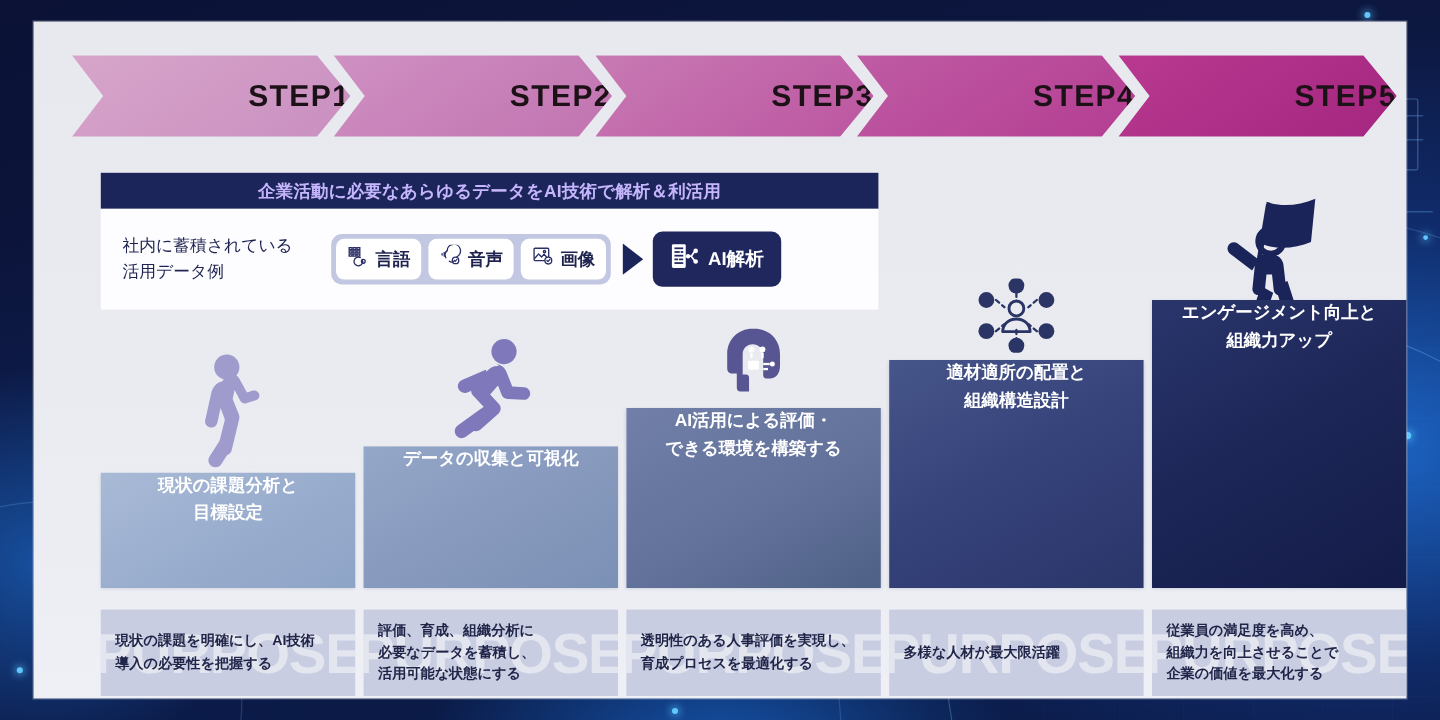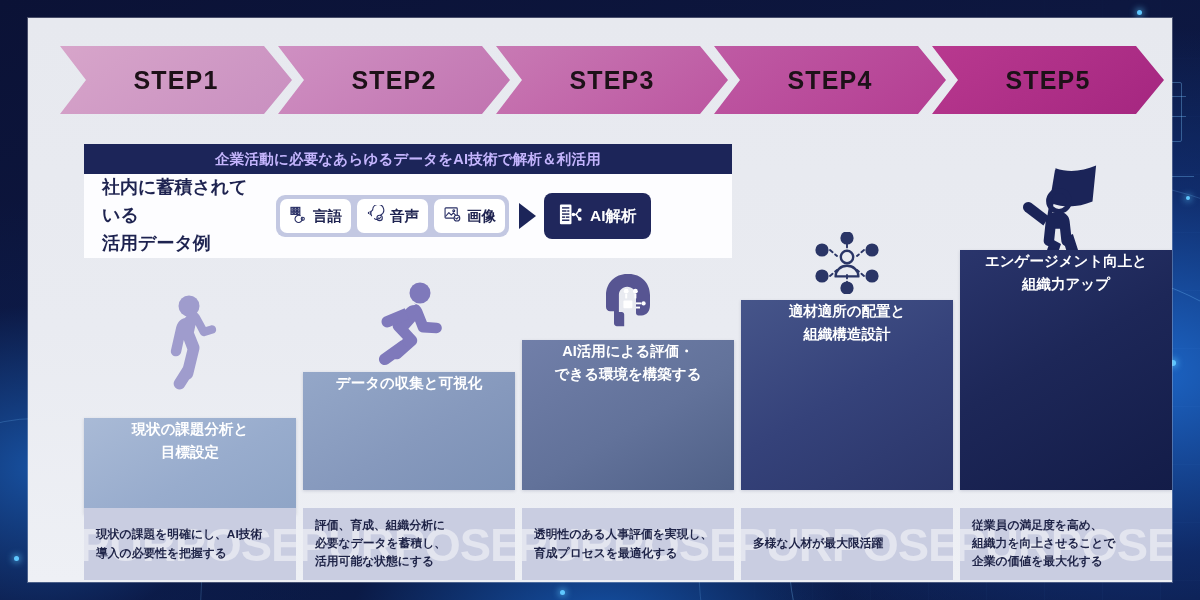--- a/index.html
+++ b/index.html
@@ -34,39 +34,39 @@
   .bg-line{position:absolute;background:rgba(120,195,255,.35);height:1px;}
   .bg-chip{position:absolute;border:1px solid rgba(125,200,255,.35);border-radius:2px;}
 
   
   #card{position:absolute;left:28px;top:18px;width:1144px;height:564px;
     background:linear-gradient(180deg,#e7e9ef 0%,#e9ebf1 55%,#eef0f5 100%);
     box-shadow:0 0 0 1px rgba(255,255,255,.25);}
 
   
   #steps{position:absolute;left:32px;top:28px;width:1104px;height:68px;}
-  .step{position:absolute;top:0;height:68px;display:flex;align-items:center;justify-content:center;
+  .step{position:absolute;top:0;height:68px;display:flex;align-items:center;justify-content:flex-end;
     -webkit-clip-path:polygon(0 0, calc(100% - 28px) 0, 100% 50%, calc(100% - 28px) 100%, 0 100%, 26px 50%);
             clip-path:polygon(0 0, calc(100% - 28px) 0, 100% 50%, calc(100% - 28px) 100%, 0 100%, 26px 50%);
     filter:drop-shadow(1px 1px 1px rgba(80,60,90,.18));}
   .step:first-child{
     -webkit-clip-path:polygon(0 0, calc(100% - 28px) 0, 100% 50%, calc(100% - 28px) 100%, 0 100%, 26px 50%);
             clip-path:polygon(0 0, calc(100% - 28px) 0, 100% 50%, calc(100% - 28px) 100%, 0 100%, 26px 50%);}
   .step span{font-size:25px;font-weight:700;color:#1d1118;letter-spacing:1.2px;
     font-family:"Liberation Sans","DejaVu Sans",sans-serif;}
 
   
   #banner{position:absolute;left:56px;top:126px;width:648px;height:30px;
     background:#1c2559;display:flex;align-items:center;justify-content:center;}
   #banner .btxt{color:#c4b5fd;font-size:14.5px;font-weight:700;letter-spacing:.2px;}
 
   
   #datapanel{position:absolute;left:56px;top:156px;width:648px;height:84px;background:#fdfdff;
     display:flex;align-items:center;}
-  #dp-label{margin-left:18px;width:150px;color:#1e2350;font-size:18px;font-weight:700;line-height:1.55;}
+  #dp-label{margin-left:18px;width:150px;color:#1e2350;font-size:14px;font-weight:400;line-height:1.55;}
   #chips{margin-left:24px;background:#c3c8e2;border-radius:9px;padding:4px;display:flex;gap:6px;align-items:center;}
   .chip{background:#fff;border-radius:7px;height:34px;padding:0 9px;display:flex;align-items:center;gap:5px;}
   .chip .ctxt{color:#1e2350;font-size:14.5px;font-weight:700;}
   #tri{margin:0 8px 0 10px;width:0;height:0;border-left:17px solid #1c2559;border-top:13px solid transparent;border-bottom:13px solid transparent;}
   #aibadge{background:#20275c;border-radius:8px;height:46px;padding:0 14px;display:flex;align-items:center;gap:7px;}
   #aibadge .atxt{color:#fff;font-size:15.5px;font-weight:700;}
 
   
   #cols{position:absolute;left:56px;top:250px;width:1088px;height:312px;}
   .col{position:absolute;top:0;width:212px;height:312px;}
@@ -210,21 +210,21 @@
     <div id="cols">
 
       <div class="col" style="left:0px;">
         <div class="fig" style="top:24px;height:98px;">
           <svg width="64" height="96" viewBox="0 0 64 96" fill="#9f9ccd">
             <circle cx="31" cy="12" r="10.5"></circle>
             <path d="M27 24c-5 1-8 5-9 10l-5 22c-.7 3 1 5.6 4 6.2 3 .6 5.6-1.2 6.2-4.1l2.6-12 3.6 9.4-5.6 22.8c-.8 3.2 1.1 6.2 4.3 7 3.2.8 6.2-1.1 7-4.3l6.2-25.6c.4-1.6.2-3-.4-4.4l-5-12.6 1.6-7.4 4.6 8.8c1 1.9 3 2.8 5 2.2l8-2.4c2.3-.7 3.6-3 2.9-5.2-.7-2.3-3-3.5-5.2-2.9l-5 1.5-6.3-11.4c-1.8-3.2-5-5-8.6-5.2z"></path>
             <path d="M25.4 72.6l-8.8 13.8c-1.8 2.8-1 6.4 1.8 8.1 2.8 1.8 6.4 1 8.1-1.8l7.6-12z"></path>
           </svg>
         </div>
-        <div class="bar" style="top:126px;height:96px;background:linear-gradient(150deg,#a9bad6 0%,#98accd 55%,#8ea4c6 100%);margin-top:24px;">
+        <div class="bar" style="top:126px;height:96px;background:linear-gradient(150deg,#a9bad6 0%,#98accd 55%,#8ea4c6 100%);">
           <div class="btitle">
             <div>現状の課題分析と</div>
             <div>目標設定</div>
           </div>
         </div>
         <div class="desc c1">
           <div class="wm">PURPOSE</div>
           <div class="dtxt">
             <div>現状の課題を明確にし、AI技術</div>
             <div>導入の必要性を把握する</div>

